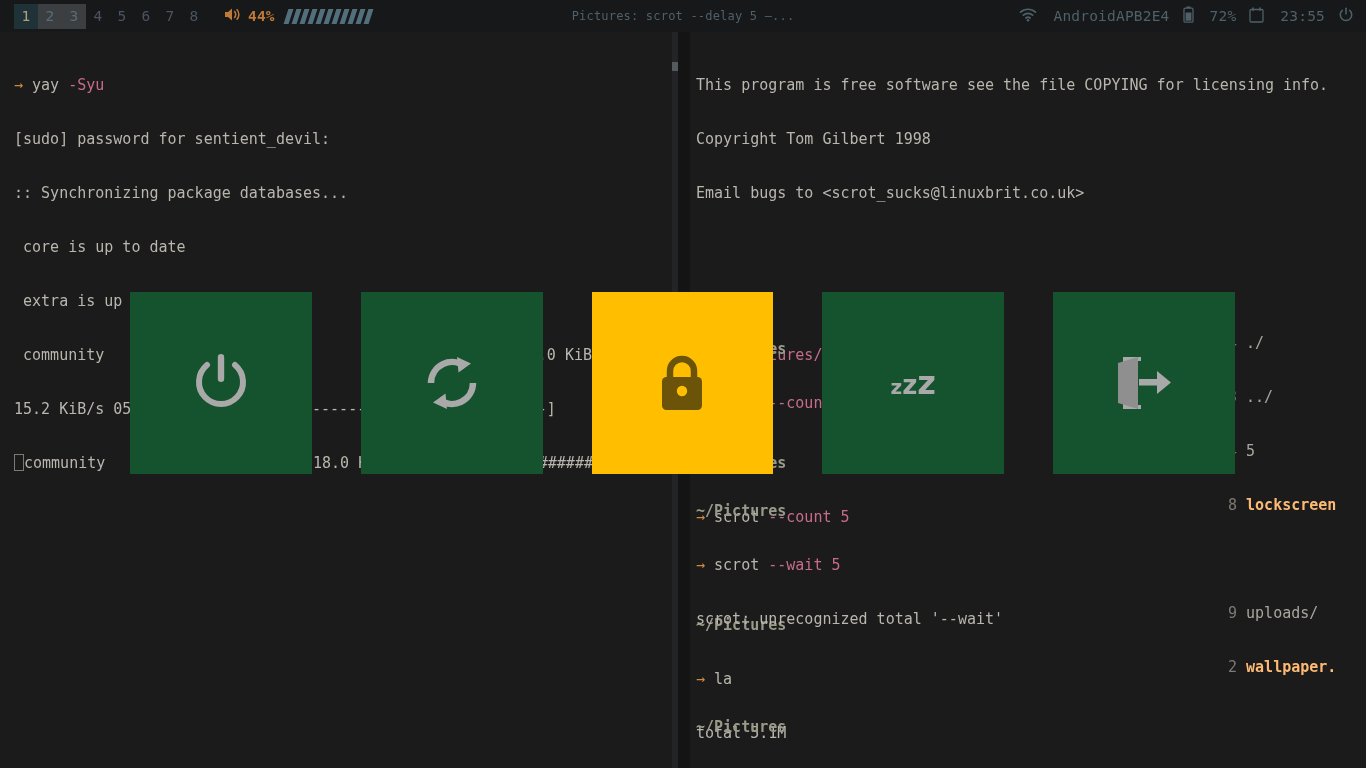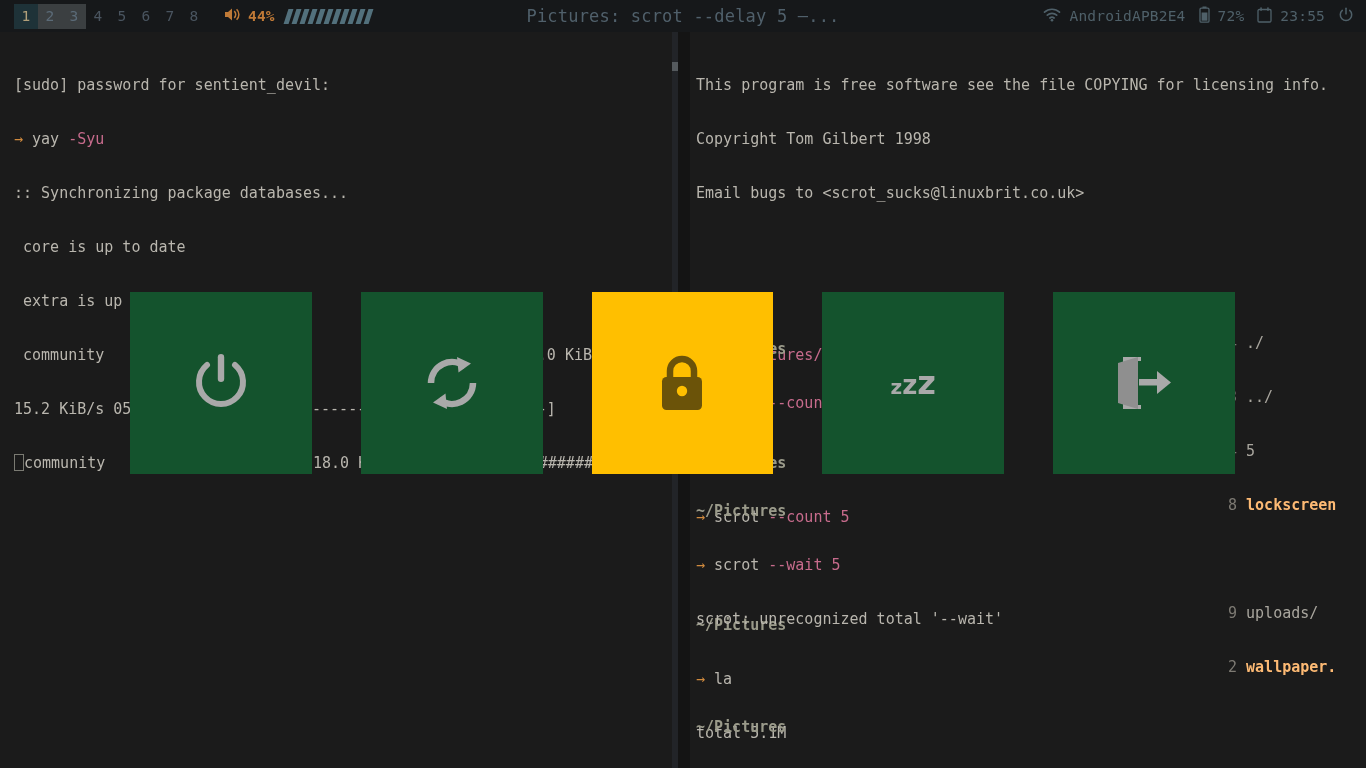--- a/index.html
+++ b/index.html
@@ -28,27 +28,27 @@
   #vol{display:flex;align-items:center;margin-left:18px;gap:7px;color:#c07a37;font-weight:bold;}
   #volpct{color:#c07a37;font-size:14.5px;}
   #volbars{display:flex;align-items:center;gap:3px;margin-left:4px;}
   #volbars i{
     display:block;width:5px;height:15px;background:#52707c;
     transform:skewX(-18deg);
   }
   #title{
     position:absolute;left:0;right:0;top:0;height:32px;
     display:flex;align-items:center;justify-content:center;
-    color:#50606b;font-size:17px;pointer-events:none;
+    color:#50606b;font-size:12px;pointer-events:none;
   }
   #tray{
     position:absolute;right:12px;top:0;height:32px;
     display:flex;align-items:center;gap:13px;color:#4f6069;font-size:14.5px;
   }
-  #tray .ti{display:flex;align-items:center;gap:8px;}
+  #tray .ti{display:flex;align-items:center;gap:16px;}
   .gly{display:inline-block;line-height:1;}
 
   
   .pane{position:absolute;top:32px;bottom:0;background:#1b1b1b;overflow:hidden;}
   #paneL{left:0;width:678px;}
   #paneR{left:690px;width:676px;}
   .term{
     position:absolute;left:0;top:0;right:0;
     padding:8px 0 0 14px;
     font-size:15px;line-height:18px;
@@ -178,22 +178,22 @@
         <svg width="16" height="16" viewBox="0 0 16 16">
             <path d="M4.3 3.4a5.7 5.7 0 1 0 7.4 0" stroke="#4f6069" stroke-width="1.5" fill="none" stroke-linecap="round"></path>
             <rect x="7.25" y="0.6" width="1.5" height="7" rx=".7" fill="#4f6069"></rect>
           </svg>
       </span>
     </div>
   </div>
 
   <div class="pane" id="paneL">
     <div class="term">
+      <div class="ln"><span class="arrow">→</span> yay <span class="cmd">-Syu</span></div>
       <div class="ln">[sudo] password for sentient_devil:</div>
-      <div class="ln"><span class="arrow">→</span> yay <span class="cmd">-Syu</span></div>
       <div class="ln">:: Synchronizing package databases...</div>
       <div class="ln"> core is up to date</div>
       <div class="ln"> extra is up to date</div>
       <div class="ln"> community                                             640.0 KiB</div>
       <div class="ln">15.2 KiB/s 05:09 [#####------------------------------------]</div>
       <div class="ln"><span class="cursor"></span><span>community              5.0 MiB  18.0 KiB/s 00:15 [#############-]  94%</span></div>
     </div>
   </div>
 
   <div id="scroll">

